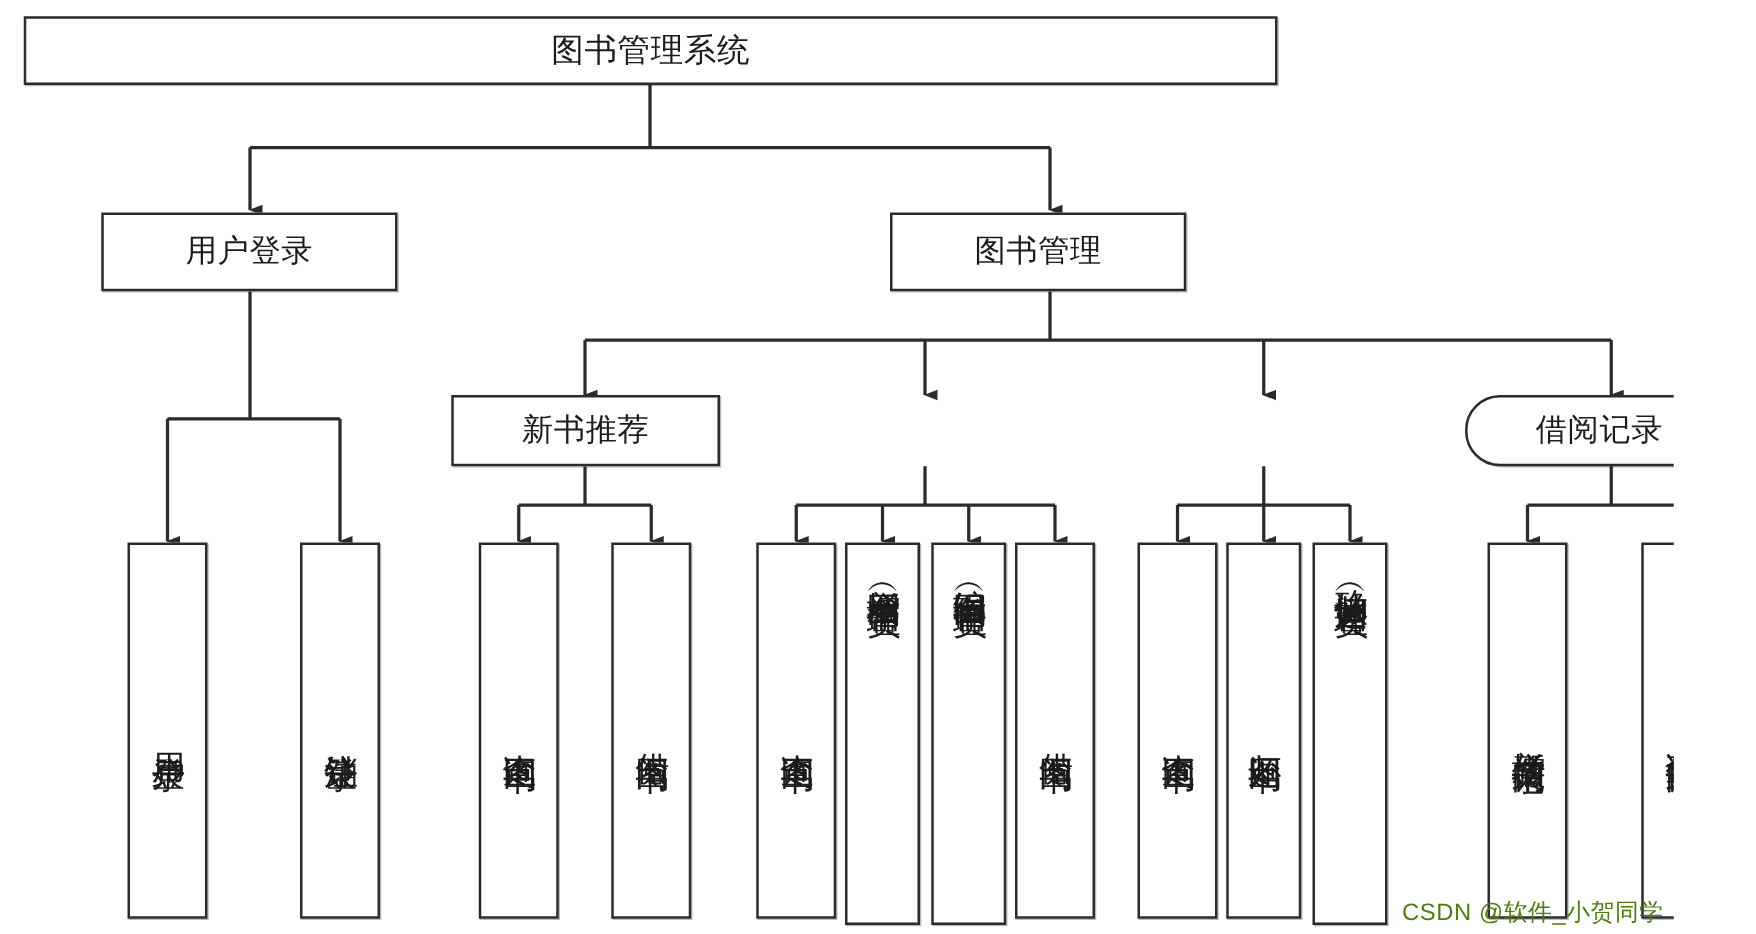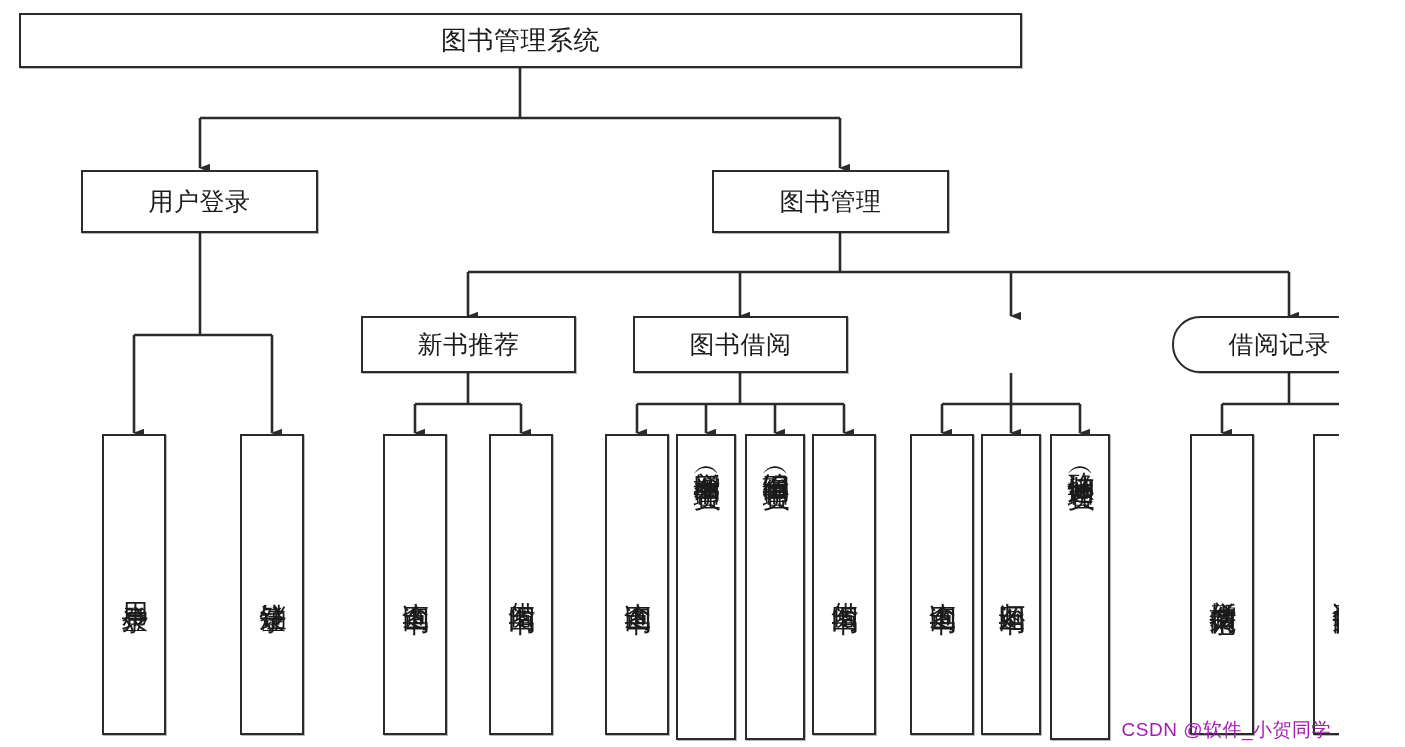--- a/index.html
+++ b/index.html
@@ -66,21 +66,21 @@
     font-size: 27px;
     line-height: 1.18;
     letter-spacing: 2px;
     white-space: pre;
   }
   #watermark {
     position: absolute;
     right: 8px;
     bottom: 4px;
     font-size: 19px;
-    color: #a21caf;
+    color: #4d7c0f;
     white-space: nowrap;
     letter-spacing: 0.5px;
   }
 </style>
 </head>
 <body>
 
 <div id="diagram-root">
 
   <svg id="edge-layer" viewBox="0 0 1405 747" width="1405" height="747" xmlns="http://www.w3.org/2000/svg">
@@ -140,23 +140,20 @@
   <div class="node horiz" style="left:81px; top:170px; width:237px; height:63px;">
     <span class="node-label">用户登录</span>
   </div>
   <div class="node horiz" style="left:712px; top:170px; width:237px; height:63px;">
     <span class="node-label">图书管理</span>
   </div>
 
   <div class="node horiz" style="left:361px; top:316px; width:215px; height:57px;">
     <span class="node-label">新书推荐</span>
   </div>
-  <div class="node horiz" style="left:633px; top:316px; width:215px; height:57px;">
-    <span class="node-label">图书借阅</span>
-  </div>
   <div class="node horiz" style="left:1172px; top:316px; width:215px; height:57px;border-radius:28px;">
     <span class="node-label">借阅记录</span>
   </div>
 
   <div class="node vert centered" style="left:102px; top:434px; width:64px; height:301px;">
     <span class="node-label">用户登录</span>
   </div>
   <div class="node vert centered" style="left:240px; top:434px; width:64px; height:301px;">
     <span class="node-label">注销登录</span>
   </div>

